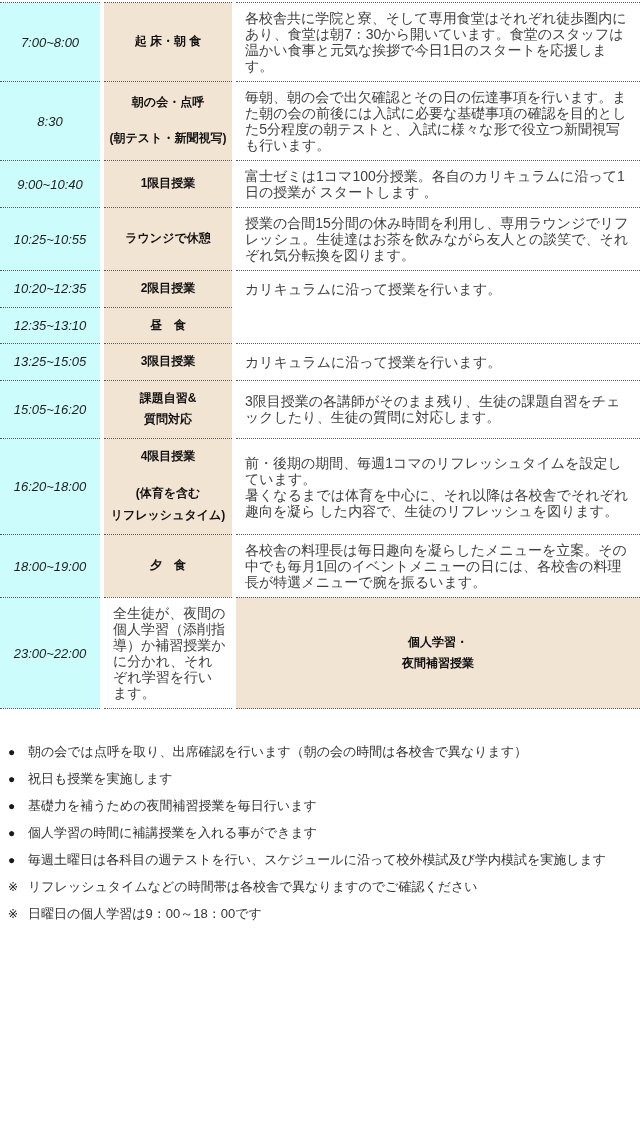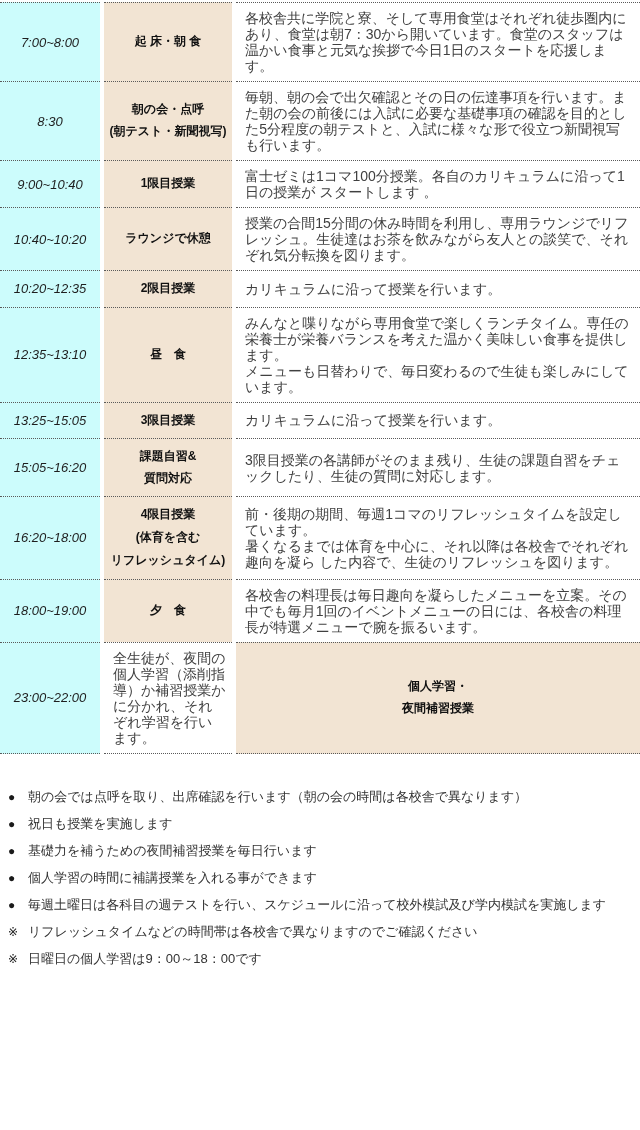--- a/index.html
+++ b/index.html
@@ -26,21 +26,21 @@
     background: var(--act-bg, #f2e4d3);
     display: flex; flex-direction: column; align-items: center; justify-content: center;
     text-align: center; padding: 7px 4px;
   }
   .act-main {
     font-weight: bold; font-size: 12px; color: #111111;
     line-height: 1.8; white-space: pre-line;
   }
   .act-sub {
     font-weight: bold; font-size: 12px; color: #111111;
-    line-height: 1.9; white-space: pre-line; margin-top: 0;
+    line-height: 1.9; white-space: pre-line; margin-top: 14px;
   }
   .act-sub:empty { display: none; }
   .desc-cell {
     background: #ffffff;
     display: flex; align-items: center;
     padding: 7px 6px 7px 9px;
   }
   .desc {
     font-size: 14px; line-height: 16px; color: #404040;
     white-space: pre-line;
@@ -95,21 +95,21 @@
       <div class="act-main">1限目授業</div>
 
     </div>
     <div class="cell desc-cell">
         <div class="desc">富士ゼミは1コマ100分授業。各自のカリキュラムに沿って1日の授業が スタートします 。</div>
       </div>
   </div>
 
   <div class="row">
     <div class="cell time-cell">
-        <span>10:40~10:20</span>
+        <span>10:25~10:55</span>
       </div>
     <div class="cell act-cell">
       <div class="act-main">ラウンジで休憩</div>
 
     </div>
     <div class="cell desc-cell">
         <div class="desc">授業の合間15分間の休み時間を利用し、専用ラウンジでリフレッシュ。生徒達はお茶を飲みながら友人との談笑で、それぞれ気分転換を図ります。</div>
       </div>
   </div>
 
@@ -127,24 +127,20 @@
   </div>
 
   <div class="row">
     <div class="cell time-cell">
         <span>12:35~13:10</span>
       </div>
     <div class="cell act-cell">
       <div class="act-main">昼　食</div>
 
     </div>
-    <div class="cell desc-cell">
-        <div class="desc">みんなと喋りながら専用食堂で楽しくランチタイム。専任の栄養士が栄養バランスを考えた温かく美味しい食事を提供します。
-メニューも日替わりで、毎日変わるので生徒も楽しみにしています。</div>
-      </div>
   </div>
 
   <div class="row">
     <div class="cell time-cell">
         <span>13:25~15:05</span>
       </div>
     <div class="cell act-cell">
       <div class="act-main">3限目授業</div>
 
     </div>

